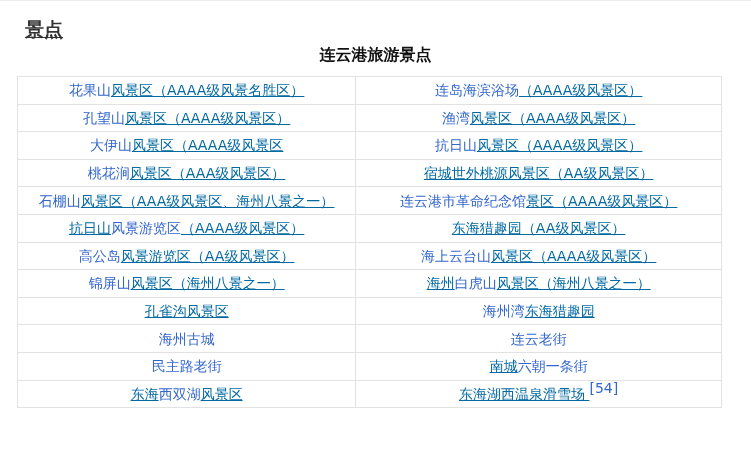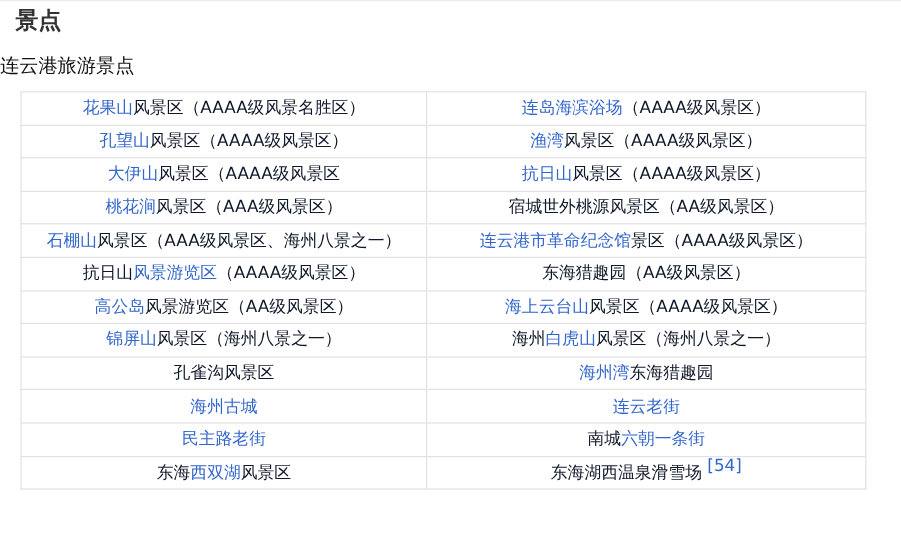--- a/index.html
+++ b/index.html
@@ -23,30 +23,31 @@
     background: #ebebeb;
   }
   .section-heading {
     position: absolute;
     top: 5px;
     left: 13px;
     font-size: 19px;
     line-height: 24px;
     font-weight: bold;
     color: #333333;
-    margin: 0;
+    margin: 12px;
+    text-decoration: underline;
   }
   .table-caption {
     position: absolute;
     top: 45px;
     left: 0;
     width: 751px;
-    text-align: left;
+    text-align: center;
     font-size: 16px;
-    font-weight: normal;
+    font-weight: bold;
     color: #111111;
   }
   table.attractions {
     position: absolute;
     top: 76px;
     left: 17px;
     width: 705px;
     border-collapse: collapse;
     table-layout: fixed;
   }
@@ -63,21 +64,22 @@
   }
   td.col-left  { width: 48%; }
   td.col-right { width: 52%; }
   .wiki-link {
     color: var(--link-color, #3366cc);
     text-decoration: none;
     cursor: pointer;
     text-align: center;
   }
   .plain-text {
-    color: #0f172a;
+    color: #0369a1;
+    text-decoration: underline;
   }
   sup.cite {
     font-size: 14px;
     line-height: 0;
     vertical-align: super;
   }
 </style>
 </head>
 <body style="--link-color: #3366cc; --border-color: #e2e2e2;">
 

